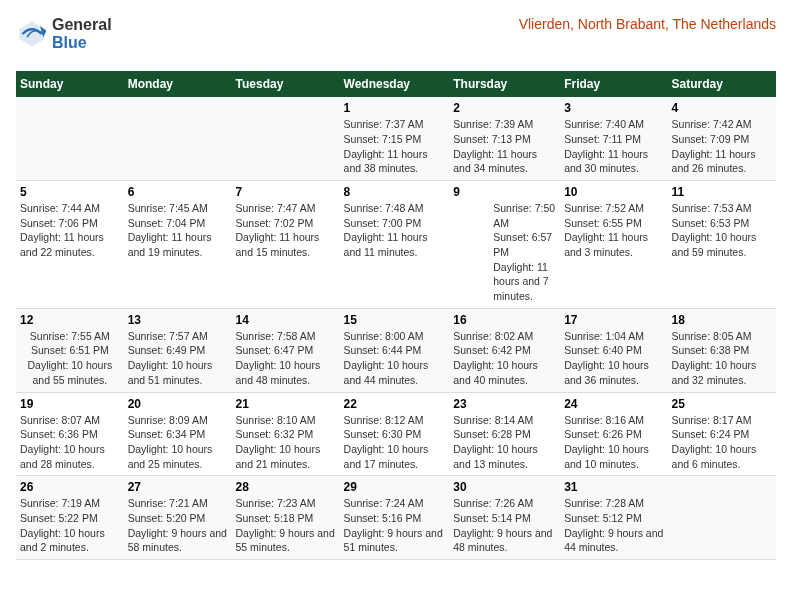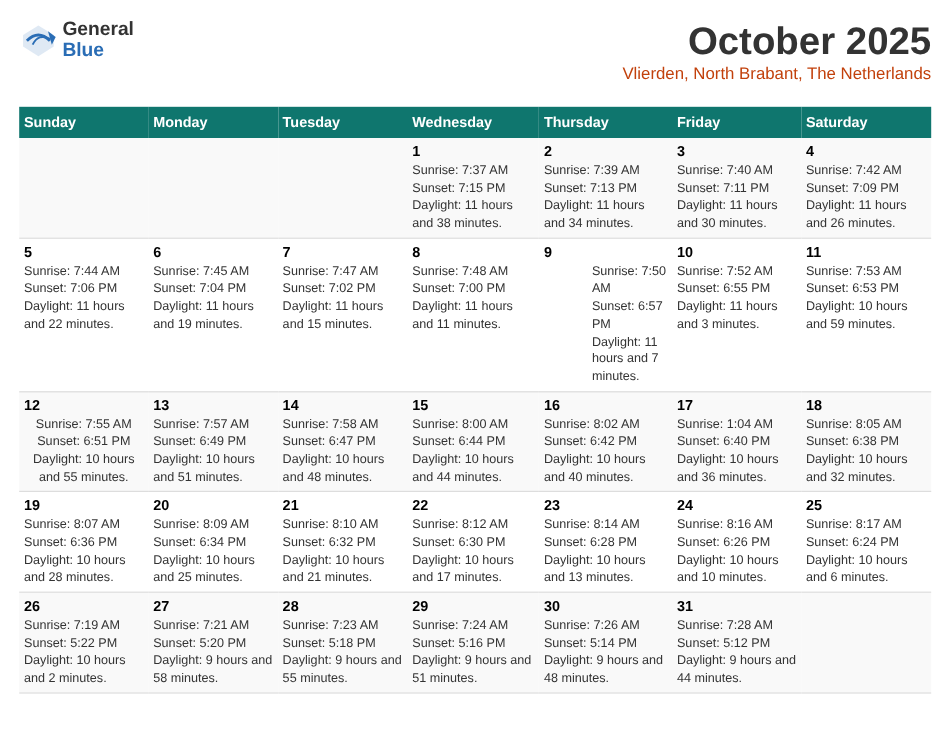--- a/index.html
+++ b/index.html
@@ -51,21 +51,21 @@
     .subtitle {
       font-size: 14px;
       color: #c2410c;
     }
     table {
       width: 100%;
       border-collapse: collapse;
       font-size: 11px;
     }
     thead tr {
-      background-color: #0f766e;
+      background-color: #14532d;
       color: #fff;
     }
     thead th {
       padding: 6px 4px;
       text-align: left;
       font-size: 12px;
       font-weight: bold;
     }
     tbody tr {
       border-bottom: 1px solid #ddd;
@@ -104,21 +104,20 @@
       <path d="M8,20 Q20,8 32,20" stroke="#2a6db5" stroke-width="3" fill="none"></path>
       <path d="M14,24 Q20,12 32,18" stroke="#2a6db5" stroke-width="2" fill="none"></path>
       <polygon points="30,10 38,16 34,24" fill="#2a6db5"></polygon>
     </svg>
     <div class="logo-text">
       <span class="logo-general">General</span>
       <span class="logo-blue">Blue</span>
     </div>
   </div>
   <div class="title-block">
-    <div class="main-title">October 2025</div>
     <div class="subtitle">Vlierden, North Brabant, The Netherlands</div>
   </div>
 </div>
 
 <table>
   <thead>
     <tr>
     <th>Sunday</th>
         <th>Monday</th>
         <th>Tuesday</th>

